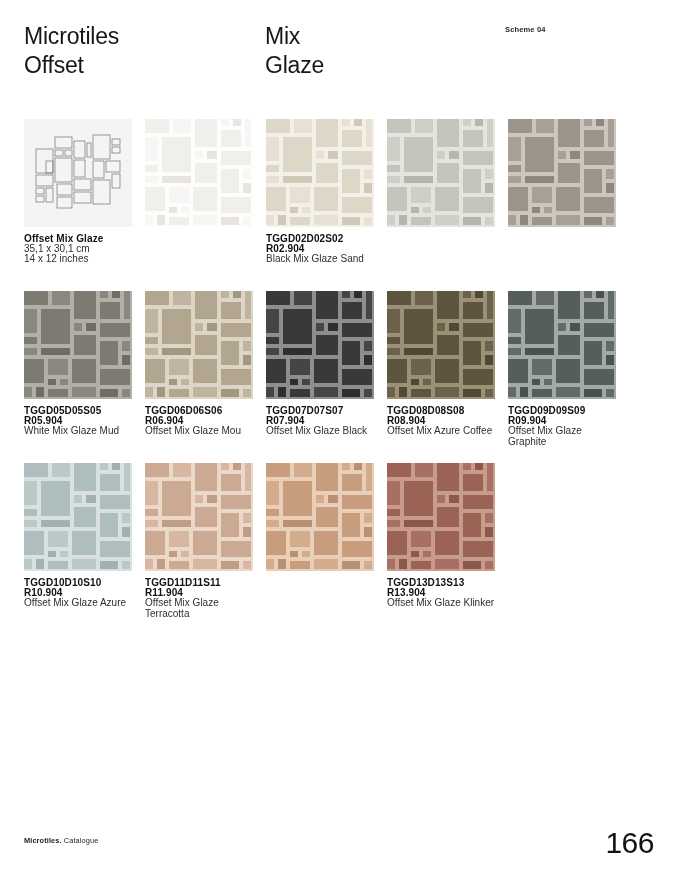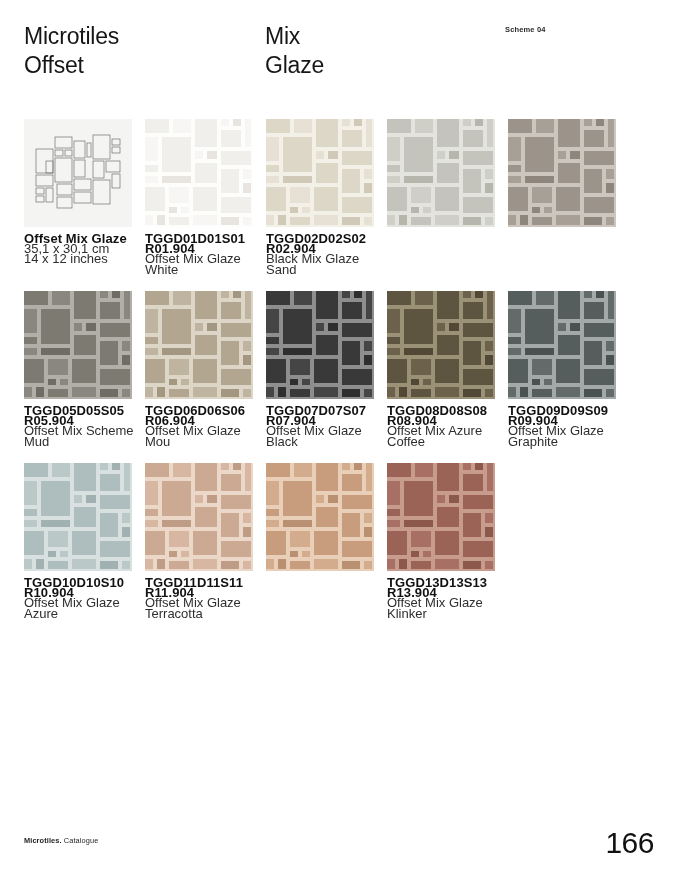--- a/index.html
+++ b/index.html
@@ -89,21 +89,21 @@
   .swatch.schematic svg {
     display: block;
     width: 108px;
     height: 108px;
   }
 
   
   .caption {
     margin-top: 7px;
     width: 112px;
-    font-size: 13px;
+    font-size: 10px;
     line-height: 10.2px;
     color: #222222;
   }
   .caption .code,
   .caption .ref,
   .caption .dim-title {
     font-weight: 700;
     letter-spacing: 0.1px;
     color: #111111;
     display: block;
@@ -217,25 +217,20 @@
           <div class="tile" style="left: 44.4444%; top: 62.963%; width: 22.5926%; height: 22.5926%; background: rgb(241, 239, 236);"></div>
           <div class="tile" style="left: 22.2222%; top: 81.4815%; width: 7.77778%; height: 5.92593%; background: rgb(232, 229, 225);"></div>
           <div class="tile" style="left: 33.3333%; top: 81.4815%; width: 7.77778%; height: 5.92593%; background: rgb(247, 246, 244);"></div>
           <div class="tile" style="left: 0%; top: 88.8889%; width: 7.77778%; height: 9.62963%; background: rgb(247, 246, 244);"></div>
           <div class="tile" style="left: 11.1111%; top: 88.8889%; width: 7.77778%; height: 9.62963%; background: rgb(232, 229, 225);"></div>
           <div class="tile" style="left: 22.2222%; top: 90.7407%; width: 18.8889%; height: 7.77778%; background: rgb(241, 239, 236);"></div>
           <div class="tile" style="left: 44.4444%; top: 88.8889%; width: 22.5926%; height: 9.62963%; background: rgb(247, 246, 244);"></div>
           <div class="tile" style="left: 70.3704%; top: 72.2222%; width: 28.1481%; height: 15.1852%; background: rgb(241, 239, 236);"></div>
           <div class="tile" style="left: 70.3704%; top: 90.7407%; width: 17.037%; height: 7.77778%; background: rgb(232, 229, 225);"></div>
           <div class="tile" style="left: 90.7407%; top: 90.7407%; width: 7.77778%; height: 7.77778%; background: rgb(247, 246, 244);"></div>
-        </div>
-        <div class="caption">
-          <span class="code">TGGD01D01S01</span>
-          <span class="ref">R01.904</span>
-          <span class="name">Offset Mix Glaze White</span>
         </div>
       </div>
       <div class="cell c2">
         <div class="swatch mosaic" style="background: rgb(243, 240, 232);">
           <div class="tile" style="left: 0%; top: 0%; width: 22.5926%; height: 13.3333%; background: rgb(221, 215, 200);"></div>
           <div class="tile" style="left: 25.9259%; top: 0%; width: 17.037%; height: 13.3333%; background: rgb(230, 225, 212);"></div>
           <div class="tile" style="left: 46.2963%; top: 0%; width: 20.7407%; height: 26.2963%; background: rgb(221, 215, 200);"></div>
           <div class="tile" style="left: 70.3704%; top: 0%; width: 7.77778%; height: 6.85185%; background: rgb(230, 225, 212);"></div>
           <div class="tile" style="left: 81.4815%; top: 0%; width: 7.77778%; height: 6.85185%; background: rgb(208, 201, 183);"></div>
           <div class="tile" style="left: 70.3704%; top: 10.1852%; width: 18.8889%; height: 16.1111%; background: rgb(221, 215, 200);"></div>
@@ -373,21 +368,21 @@
           <div class="tile" style="left: 11.1111%; top: 88.8889%; width: 7.77778%; height: 9.62963%; background: rgb(111, 108, 101);"></div>
           <div class="tile" style="left: 22.2222%; top: 90.7407%; width: 18.8889%; height: 7.77778%; background: rgb(125, 122, 114);"></div>
           <div class="tile" style="left: 44.4444%; top: 88.8889%; width: 22.5926%; height: 9.62963%; background: rgb(138, 135, 128);"></div>
           <div class="tile" style="left: 70.3704%; top: 72.2222%; width: 28.1481%; height: 15.1852%; background: rgb(125, 122, 114);"></div>
           <div class="tile" style="left: 70.3704%; top: 90.7407%; width: 17.037%; height: 7.77778%; background: rgb(111, 108, 101);"></div>
           <div class="tile" style="left: 90.7407%; top: 90.7407%; width: 7.77778%; height: 7.77778%; background: rgb(138, 135, 128);"></div>
         </div>
         <div class="caption">
           <span class="code">TGGD05D05S05</span>
           <span class="ref">R05.904</span>
-          <span class="name">Offset Mix Scheme Mud</span>
+          <span class="name">White Mix Glaze Mud</span>
         </div>
       </div>
       <div class="cell c1">
         <div class="swatch mosaic" style="background: rgb(221, 213, 198);">
           <div class="tile" style="left: 0%; top: 0%; width: 22.5926%; height: 13.3333%; background: rgb(178, 166, 144);"></div>
           <div class="tile" style="left: 25.9259%; top: 0%; width: 17.037%; height: 13.3333%; background: rgb(191, 180, 159);"></div>
           <div class="tile" style="left: 46.2963%; top: 0%; width: 20.7407%; height: 26.2963%; background: rgb(178, 166, 144);"></div>
           <div class="tile" style="left: 70.3704%; top: 0%; width: 7.77778%; height: 6.85185%; background: rgb(191, 180, 159);"></div>
           <div class="tile" style="left: 81.4815%; top: 0%; width: 7.77778%; height: 6.85185%; background: rgb(163, 151, 129);"></div>
           <div class="tile" style="left: 70.3704%; top: 10.1852%; width: 18.8889%; height: 16.1111%; background: rgb(178, 166, 144);"></div>

